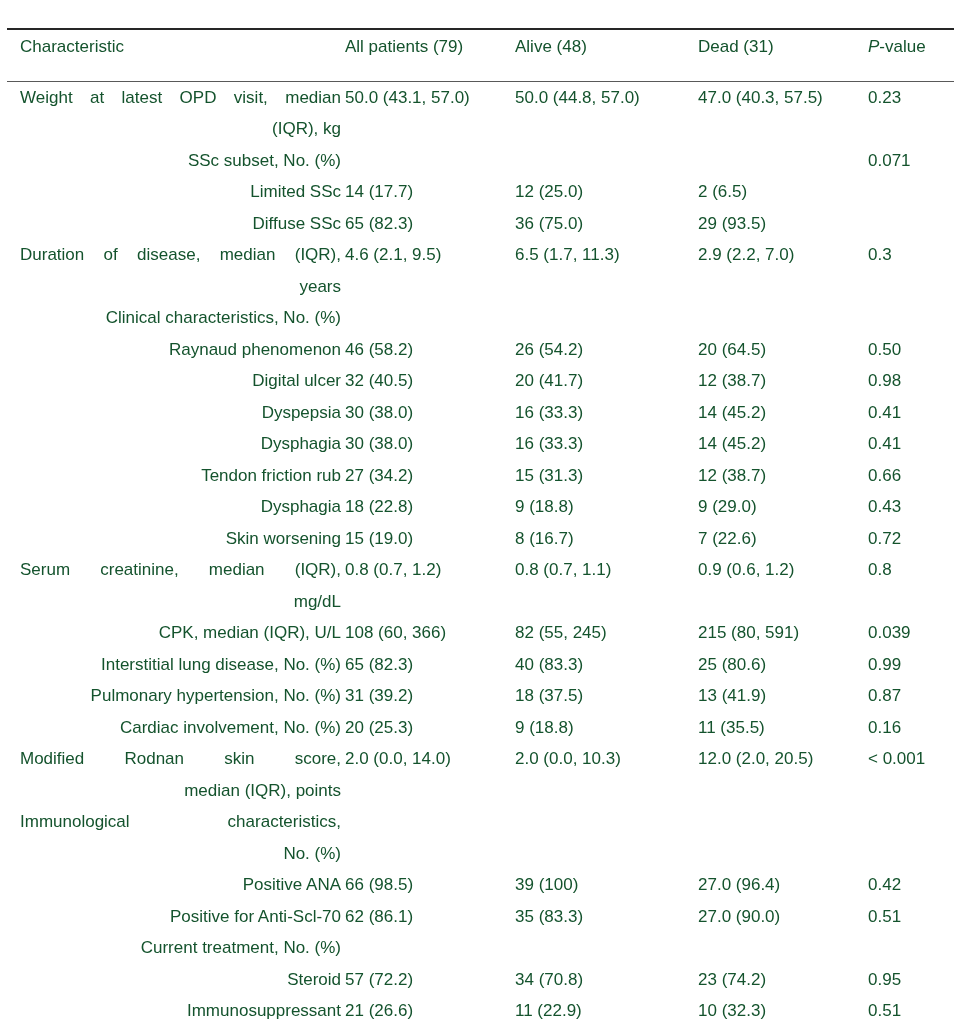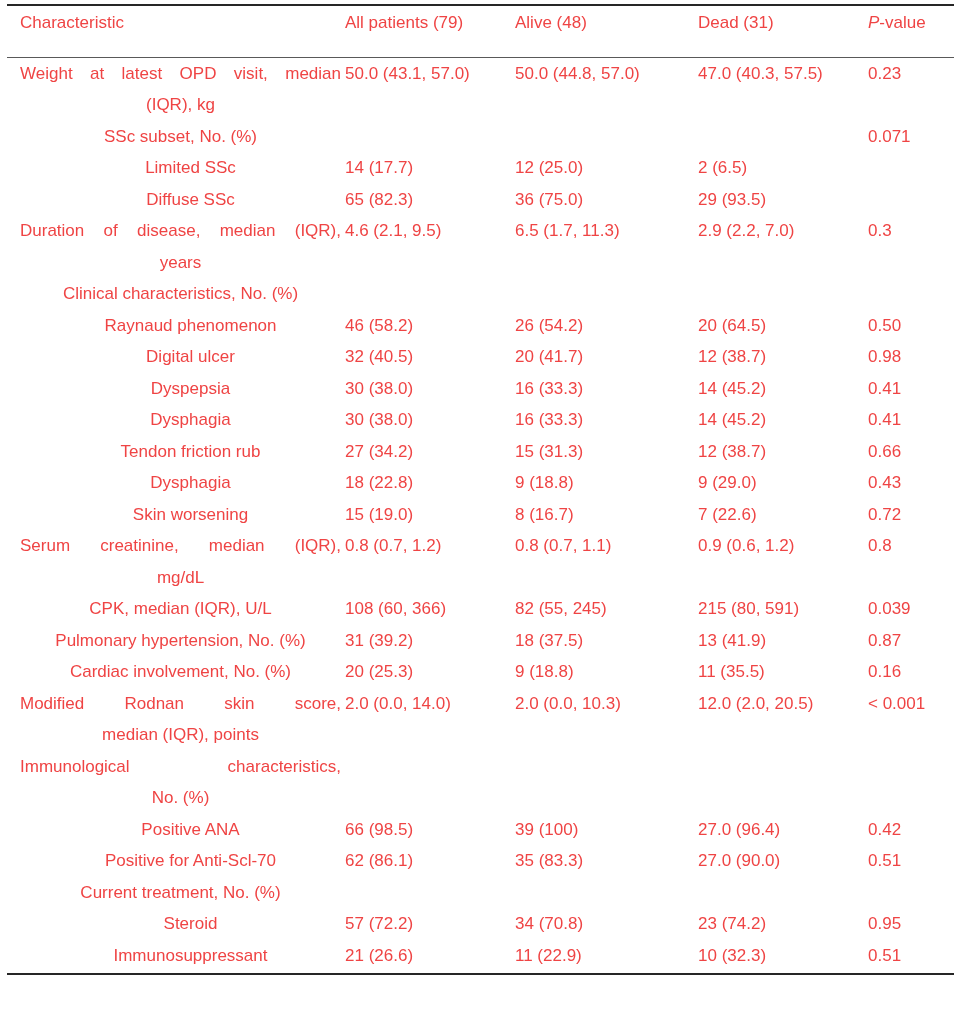--- a/index.html
+++ b/index.html
@@ -2,24 +2,24 @@
 <html><head>
 <meta charset="utf-8">
 <style>
   html, body { margin: 0; padding: 0; background: #ffffff; }
   .page {
     position: relative;
     width: 979px;
     height: 1029px;
     background: #ffffff;
     box-sizing: border-box;
-    padding: 4px 0 0 7px;
+    padding: 28px 0 0 7px;
     font-family: "Liberation Sans", "DejaVu Sans", sans-serif;
     font-size: 17px;
-    color: #ef4444;
+    color: #14532d;
     overflow: hidden;
     border-radius: 9px;
   }
   table.char-table {
     border-collapse: collapse;
     table-layout: fixed;
     width: 947px;
     border-top: 2px solid #262626;
     border-bottom: 2px solid #262626;
   }
@@ -37,21 +37,21 @@
   thead th i { font-style: italic; }
   tbody td {
     vertical-align: top;
     padding: 0;
     line-height: 31.5px;
     white-space: normal;
   }
   td.c-label { padding-left: 13px; padding-right: 4px; }
   td.c-label.indent { padding-left: 33px; }
   .jline { text-align: justify; text-align-last: justify; }
-  .lline { text-align: center; }
+  .lline { text-align: right; }
   tbody tr:last-child td { padding-bottom: 2px; }
 </style>
 </head>
 <body>
 
 <div class="page">
   <table class="char-table">
     <colgroup>
       <col style="width:338px">
       <col style="width:170px">
@@ -202,20 +202,29 @@
           <td class="c-label">
             <div class="lline">CPK, median (IQR), U/L</div>
           </td>
           <td>108 (60, 366)</td>
           <td>82 (55, 245)</td>
           <td>215 (80, 591)</td>
           <td>0.039</td>
         </tr>
         <tr>
           <td class="c-label">
+            <div class="lline">Interstitial lung disease, No. (%)</div>
+          </td>
+          <td>65 (82.3)</td>
+          <td>40 (83.3)</td>
+          <td>25 (80.6)</td>
+          <td>0.99</td>
+        </tr>
+        <tr>
+          <td class="c-label">
             <div class="lline">Pulmonary hypertension, No. (%)</div>
           </td>
           <td>31 (39.2)</td>
           <td>18 (37.5)</td>
           <td>13 (41.9)</td>
           <td>0.87</td>
         </tr>
         <tr>
           <td class="c-label">
             <div class="lline">Cardiac involvement, No. (%)</div>

